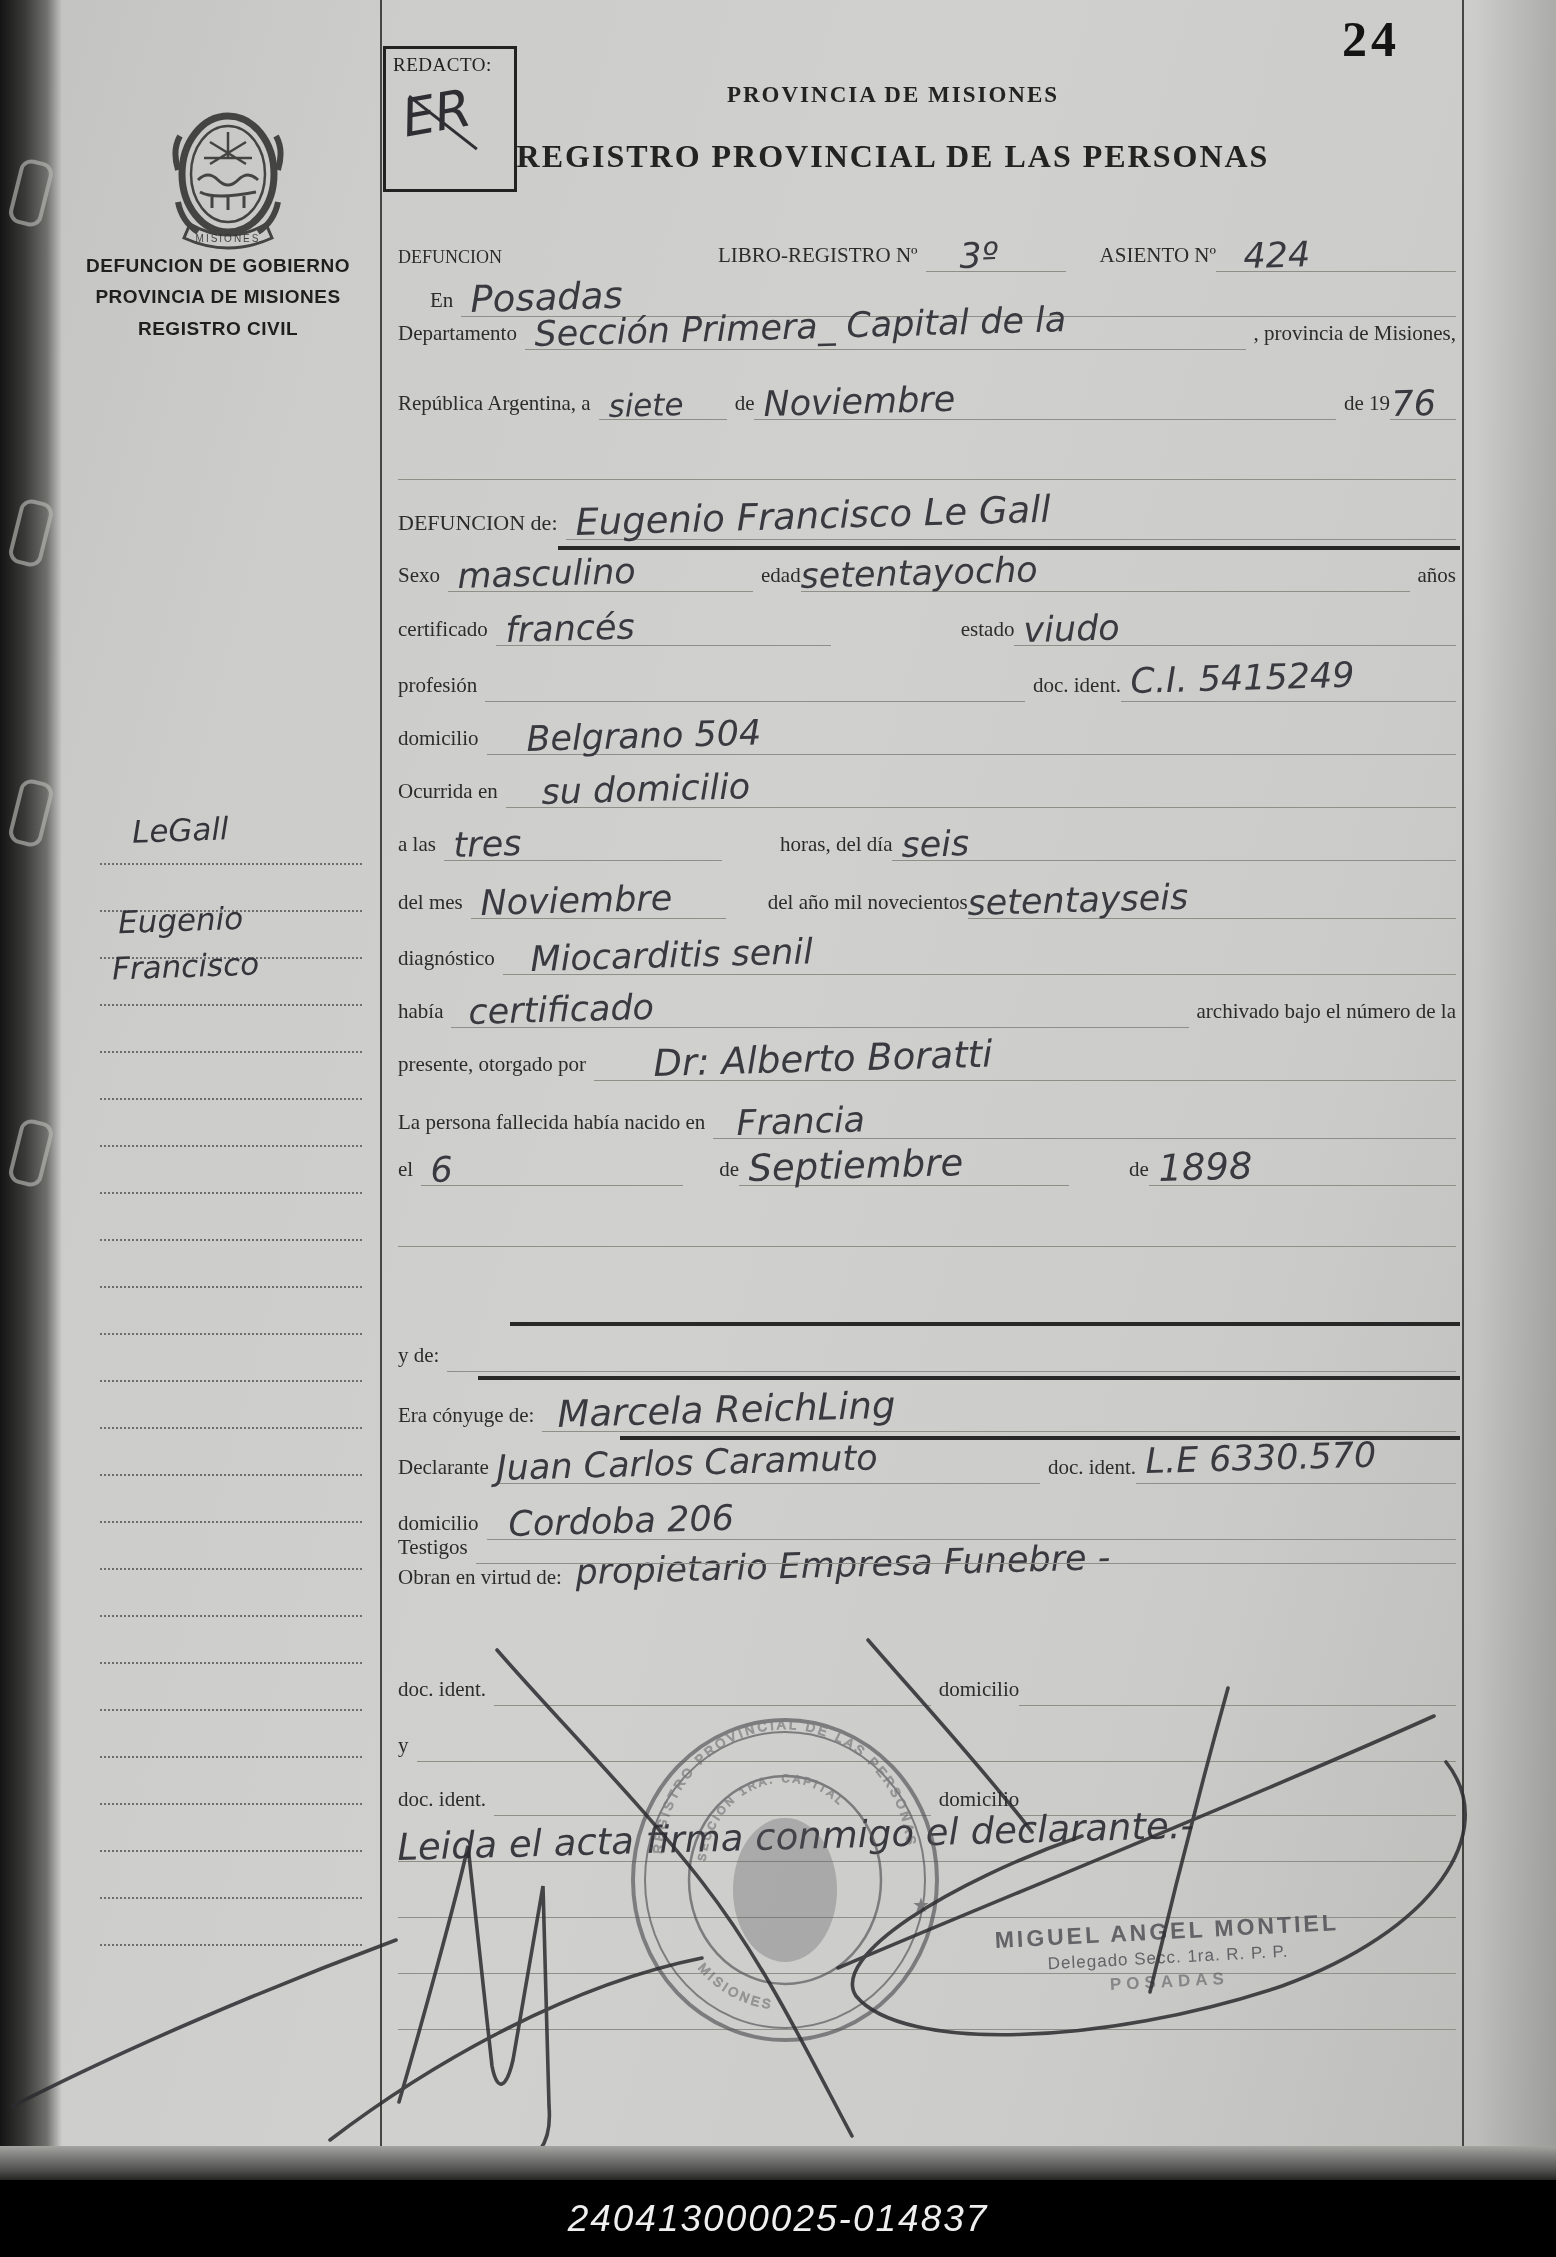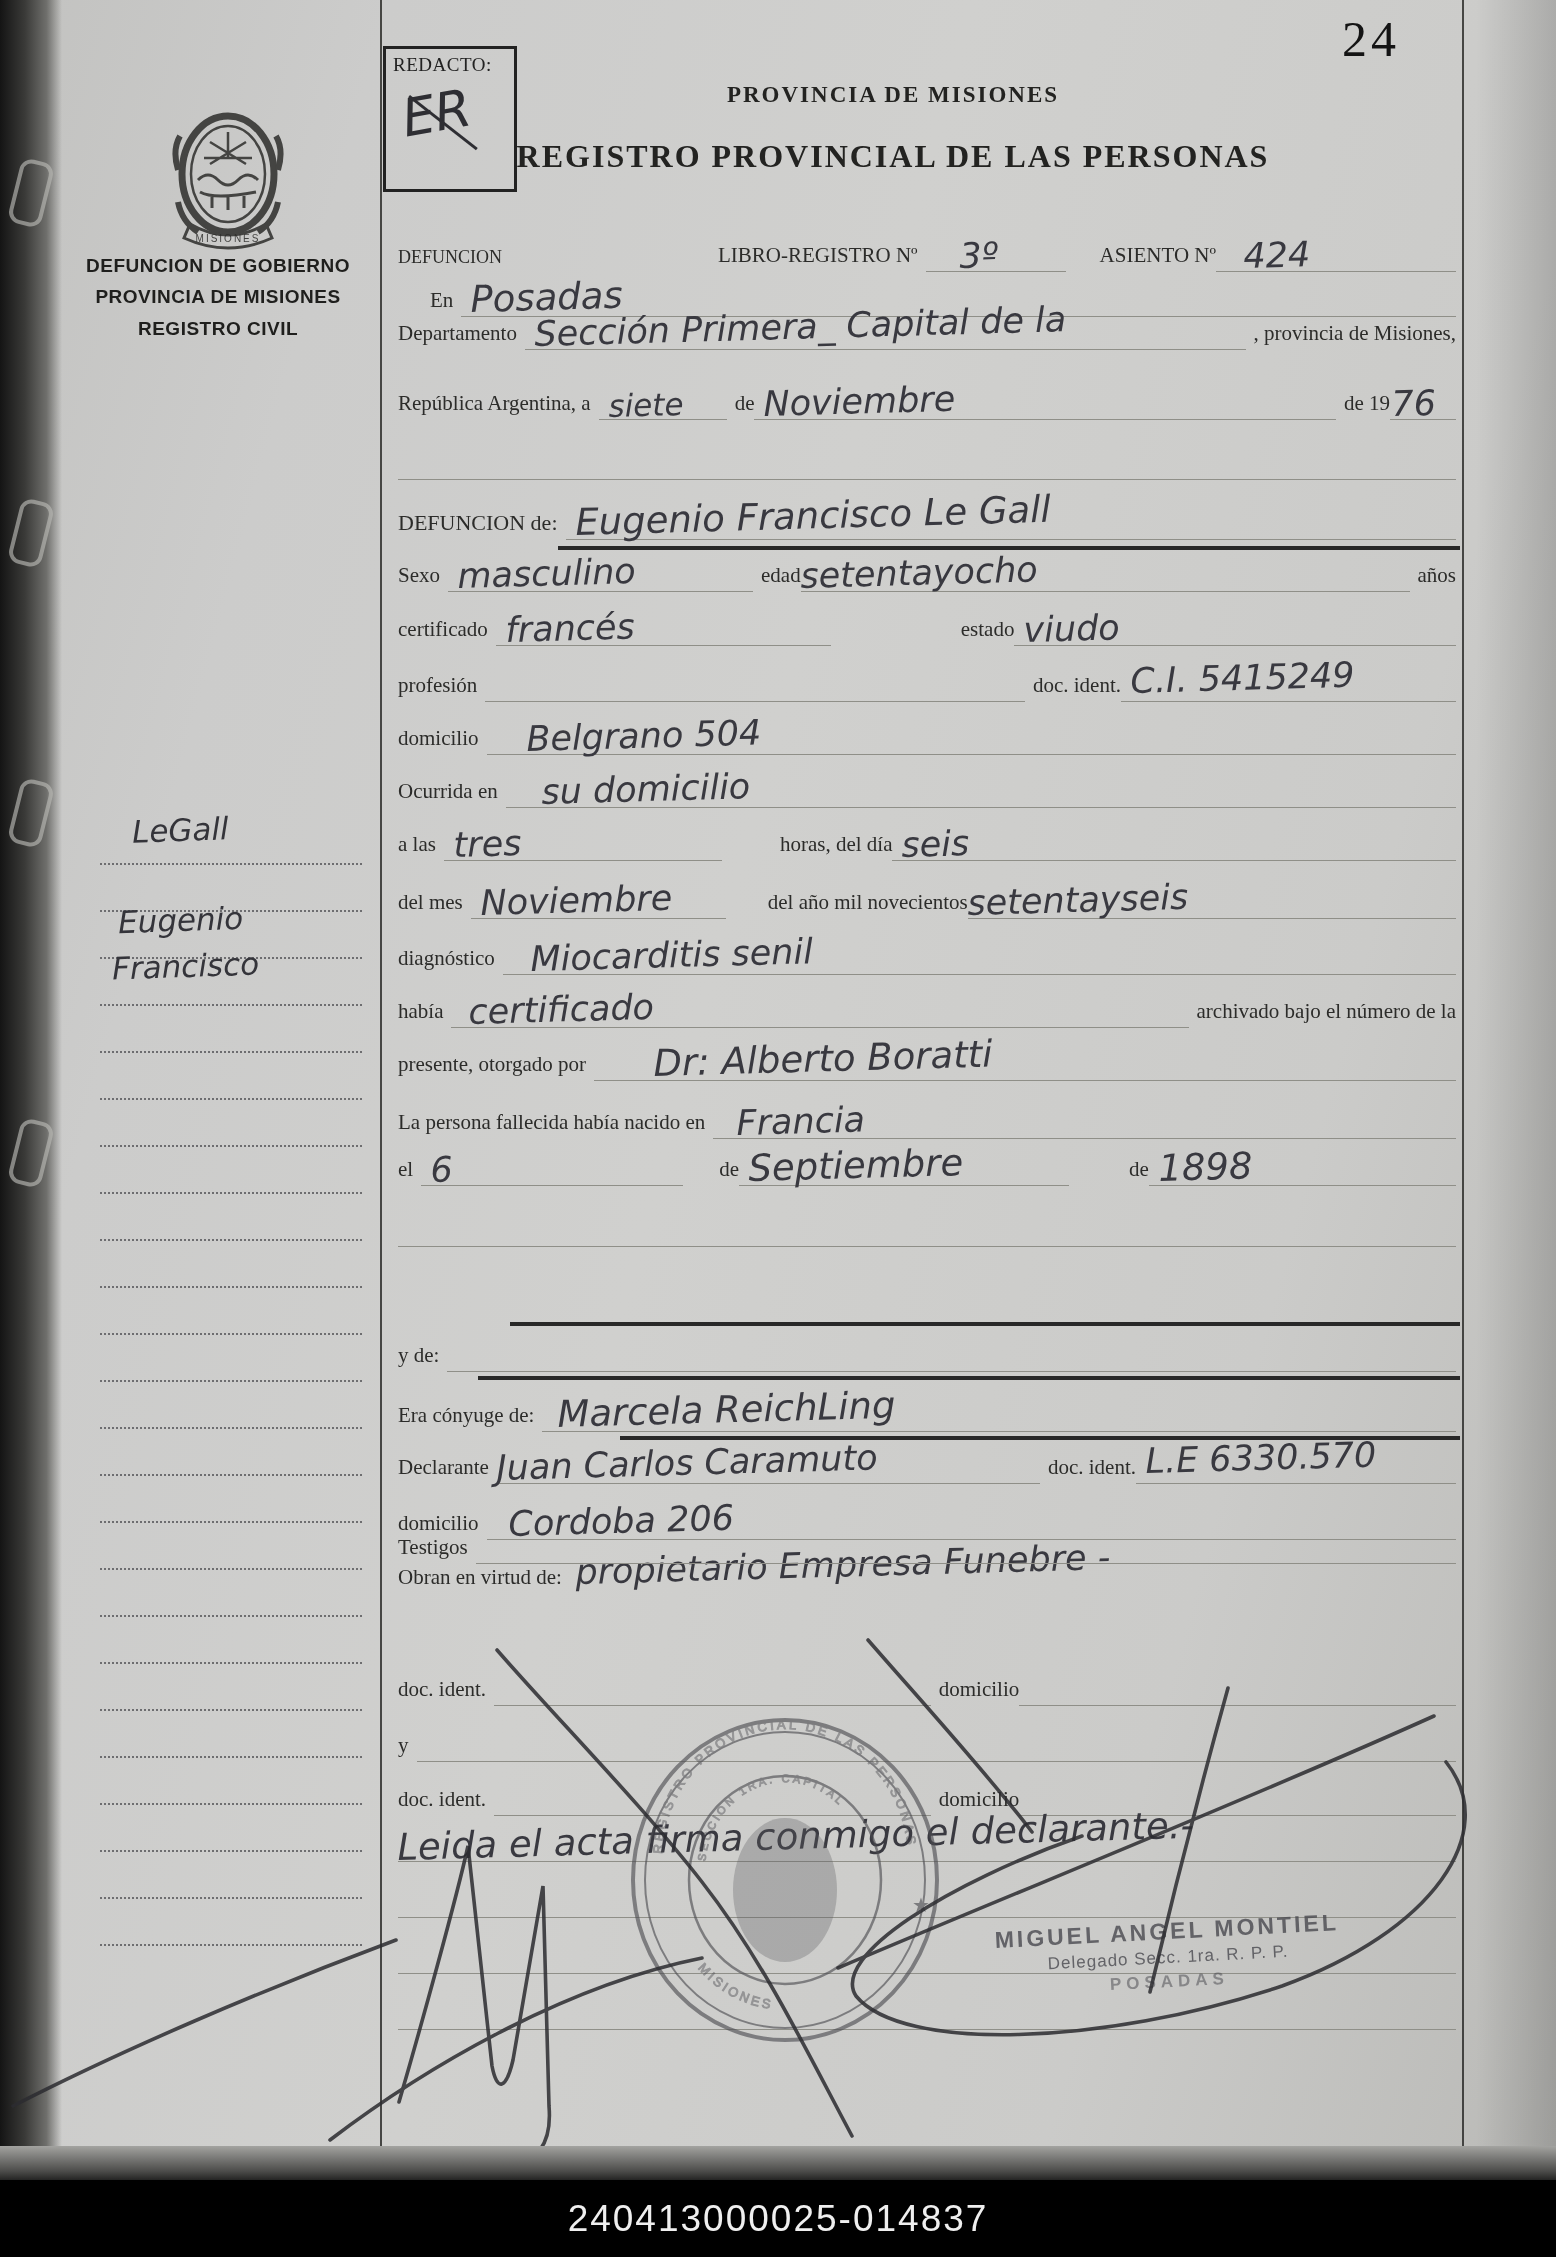--- a/index.html
+++ b/index.html
@@ -9,21 +9,21 @@
   
   .binding{position:absolute;left:0;top:0;width:62px;height:100%;
            background:linear-gradient(90deg,#141414 0%,#3a3a38 40%,#6f6f6c 75%,rgba(150,150,147,0) 100%);}
   .stitch{position:absolute;left:14px;width:26px;height:58px;border:4px solid #b9b9b4;
           border-radius:12px;transform:rotate(14deg);opacity:.65;}
   .page-shadow-right{position:absolute;right:0;top:0;width:80px;height:100%;
            background:linear-gradient(90deg,rgba(0,0,0,0) 0%,rgba(0,0,0,.16) 100%);}
   .page-bottom{position:absolute;left:0;top:2146px;width:100%;height:36px;
            background:linear-gradient(180deg,#a3a3a0 0%,#4c4c4a 70%,#1c1c1b 100%);}
   .barcode-bar{position:absolute;left:0;top:2180px;width:100%;height:77px;background:#000;
-           display:flex;align-items:center;justify-content:center;}
+           display:flex;align-items:center;justify-content:center;font-style:italic;}
   .barcode-text{font-family:"Liberation Sans",sans-serif;font-size:37px;color:#efefef;letter-spacing:2px;}
   
   .vrule{position:absolute;top:0;width:2px;height:2148px;background:#2e2e2c;opacity:.85;}
   
   .emblem{position:absolute;left:160px;top:106px;}
   .ministry{position:absolute;left:62px;top:250px;width:312px;text-align:center;
             font-family:"Liberation Sans",sans-serif;font-weight:bold;font-size:19px;
             line-height:1.65;color:#1f1f1d;letter-spacing:.5px;}
   .margin-name{position:absolute;font:italic 31px "DejaVu Sans",sans-serif;color:#34343a;
                transform:rotate(-2deg);white-space:nowrap;}
@@ -32,21 +32,21 @@
   .redacto{position:absolute;left:383px;top:46px;width:128px;height:140px;border:3px solid #222;}
   .redacto .rl{position:absolute;left:7px;top:5px;font-size:19px;letter-spacing:.5px;color:#222;}
   .redacto .ri{position:absolute;left:16px;top:34px;font:italic 52px "DejaVu Sans",sans-serif;
                color:#2e2e33;transform:rotate(-10deg);}
   .redacto .rslash{position:absolute;left:24px;top:46px;width:86px;height:0;border-top:3px solid #2e2e33;
                transform:rotate(38deg);transform-origin:left top;}
   
   .hdr{position:absolute;left:398px;width:990px;text-align:center;color:#232321;}
   .hdr1{top:82px;font-size:23px;font-weight:bold;letter-spacing:2px;}
   .hdr2{top:138px;font-size:32px;font-weight:bold;letter-spacing:2px;}
-  .pagenum{position:absolute;left:1342px;top:10px;font-size:50px;font-weight:normal;color:#141414;letter-spacing:4px;}
+  .pagenum{position:absolute;left:1342px;top:10px;font-size:50px;font-weight:bold;color:#141414;letter-spacing:4px;}
   
   .row{position:absolute;left:398px;width:1058px;height:44px;display:flex;align-items:flex-end;}
   .lab{font-size:21px;color:#2c2c2a;padding:0 8px 4px 0;white-space:nowrap;}
   .lab.after{padding:0 0 4px 8px;}
   .fill{flex:1 1 auto;border-bottom:1.6px solid #8f8f88;position:relative;height:100%;}
   .seg{flex:0 0 auto;border-bottom:1.6px solid #8f8f88;position:relative;height:100%;}
   .noline{border-bottom:none;}
   .hw{position:absolute;bottom:-5px;left:10px;font:italic 31px "DejaVu Sans",sans-serif;color:#393940;
       white-space:nowrap;transform:rotate(-1.6deg);transform-origin:left bottom;}
   .hw.lg{font-size:35px;}

